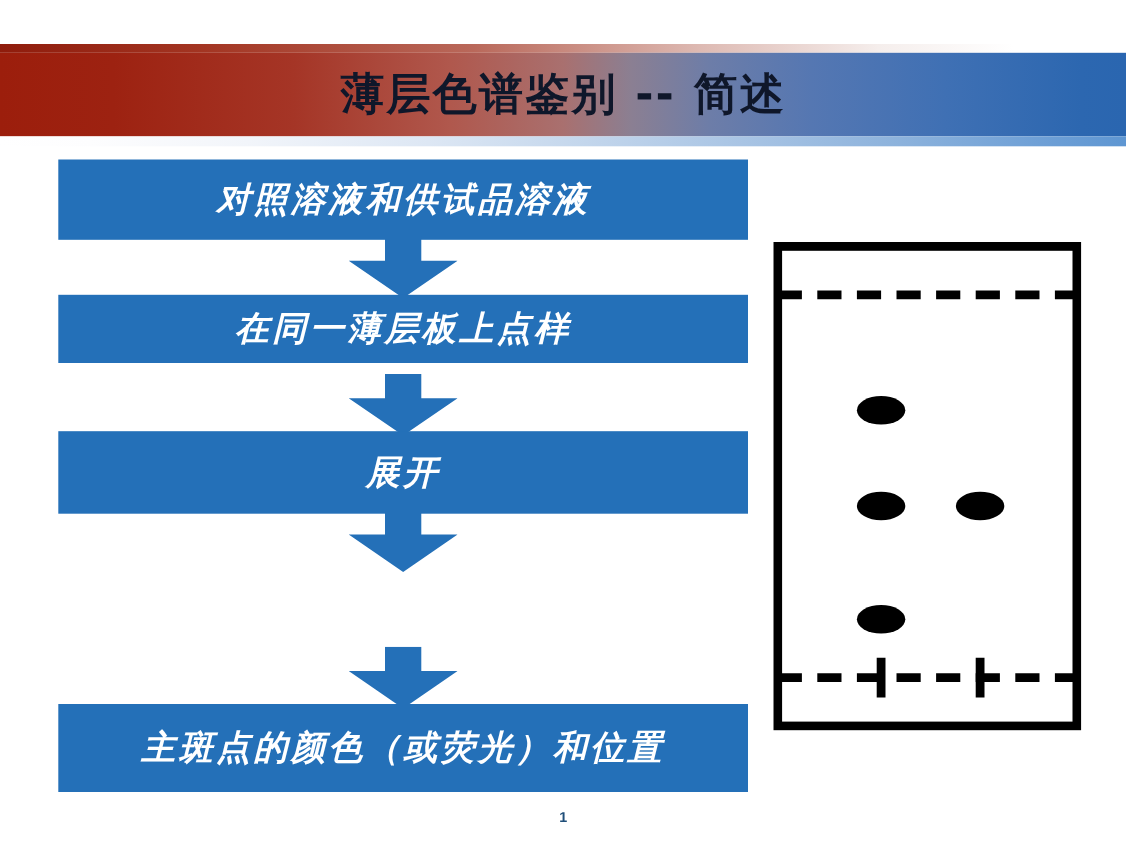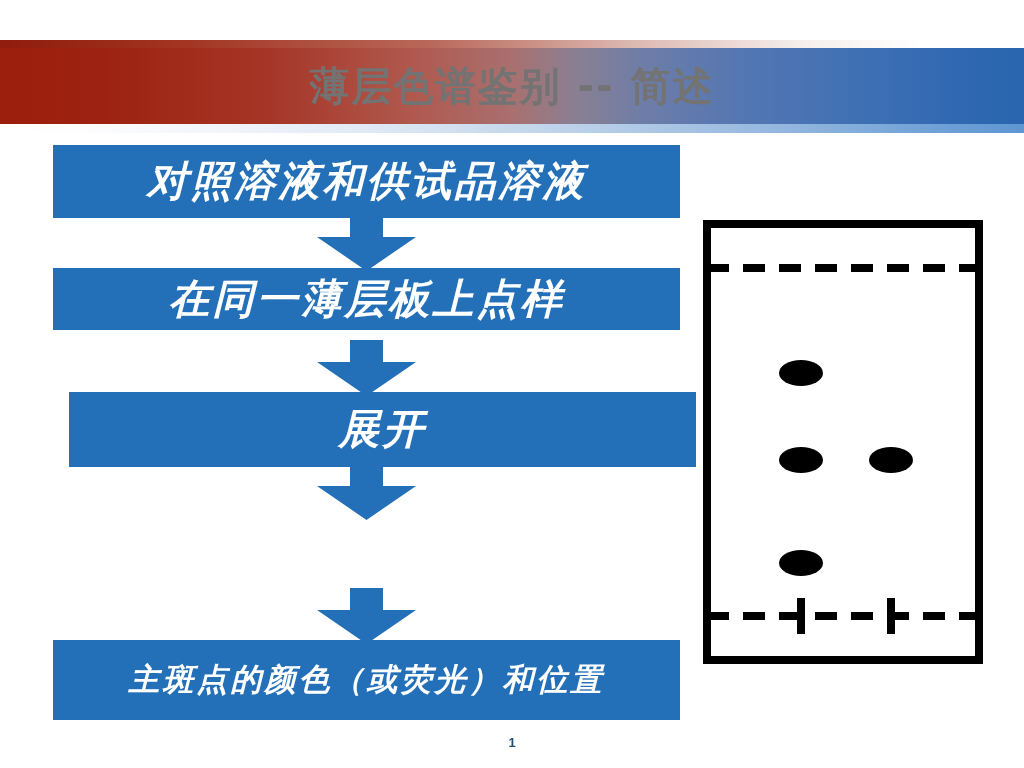--- a/index.html
+++ b/index.html
@@ -80,21 +80,21 @@
         #5e96d2 100%);
   }
   .title-text {
     position: absolute;
     left: 0;
     top: 8px;
     width: 1024px;
     height: 76px;
     line-height: 76px;
     text-align: center;
-    color: #737373;
+    color: #0f172a;
     font-size: 40px;
     font-weight: bold;
     letter-spacing: 2px;
     font-family: "DejaVu Sans", "Liberation Sans", sans-serif;
     white-space: nowrap;
   }
 
   
   .flow {
     position: absolute;
@@ -106,30 +106,30 @@
   .flow-box {
     position: absolute;
     left: 0;
     width: 627px;
     background: #2470b8;
     color: #ffffff;
     display: flex;
     align-items: center;
     justify-content: center;
     text-align: center;
-    font-size: 41px;
+    font-size: 31px;
     font-style: italic;
     font-weight: bold;
     letter-spacing: 3px;
     font-family: "DejaVu Serif", "Liberation Serif", serif;
     white-space: nowrap;
   }
   .flow-box.b0 { top: 0px;   height: 73px; }
   .flow-box.b1 { top: 123px; height: 62px; }
-  .flow-box.b2 { top: 247px; height: 75px; margin-left: 16px; }
+  .flow-box.b2 { top: 247px; height: 75px; }
   .flow-box.b3 { top: 371px; height: 75px; }
   .flow-box.b4 { top: 495px; height: 80px; font-size: 31px; }
 
   .flow-arrow {
     position: absolute;
     left: 264px;
     width: 99px;
     height: 56px;
   }
   .flow-arrow.a0 { top: 70px; }

